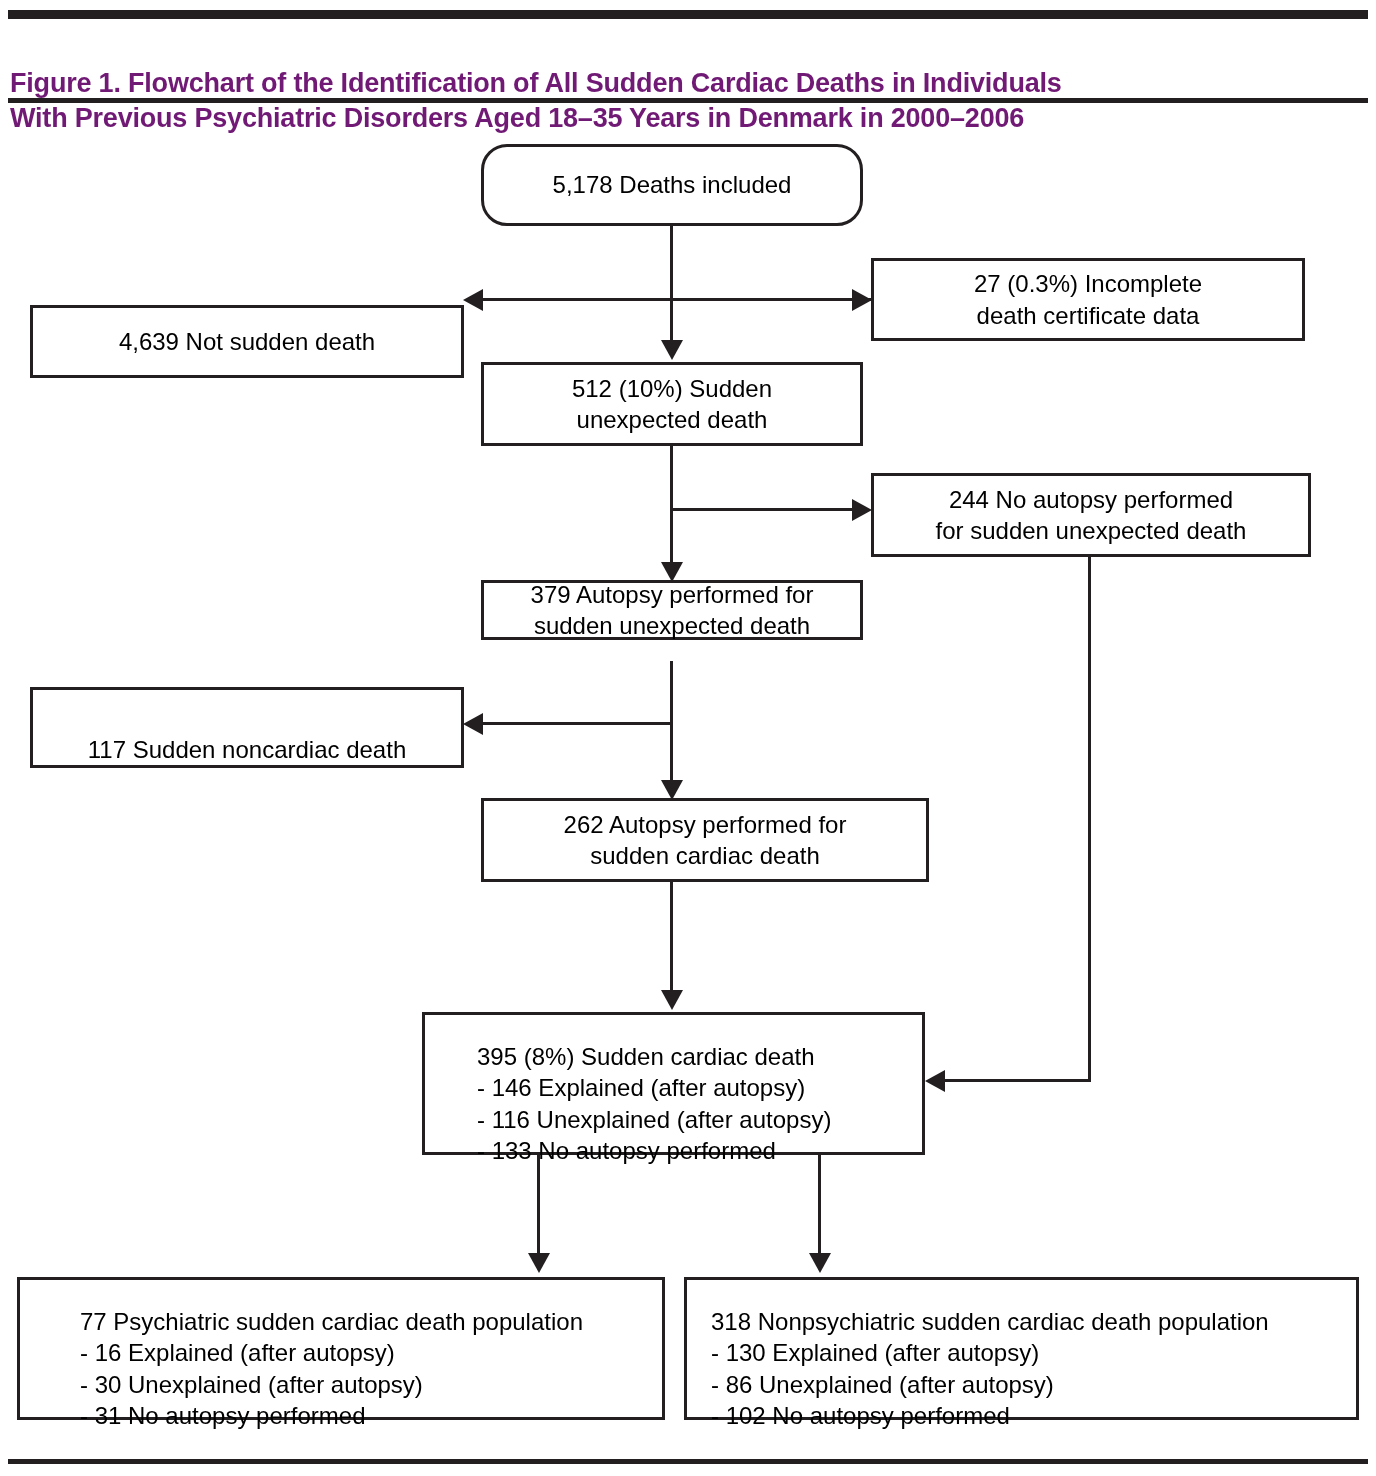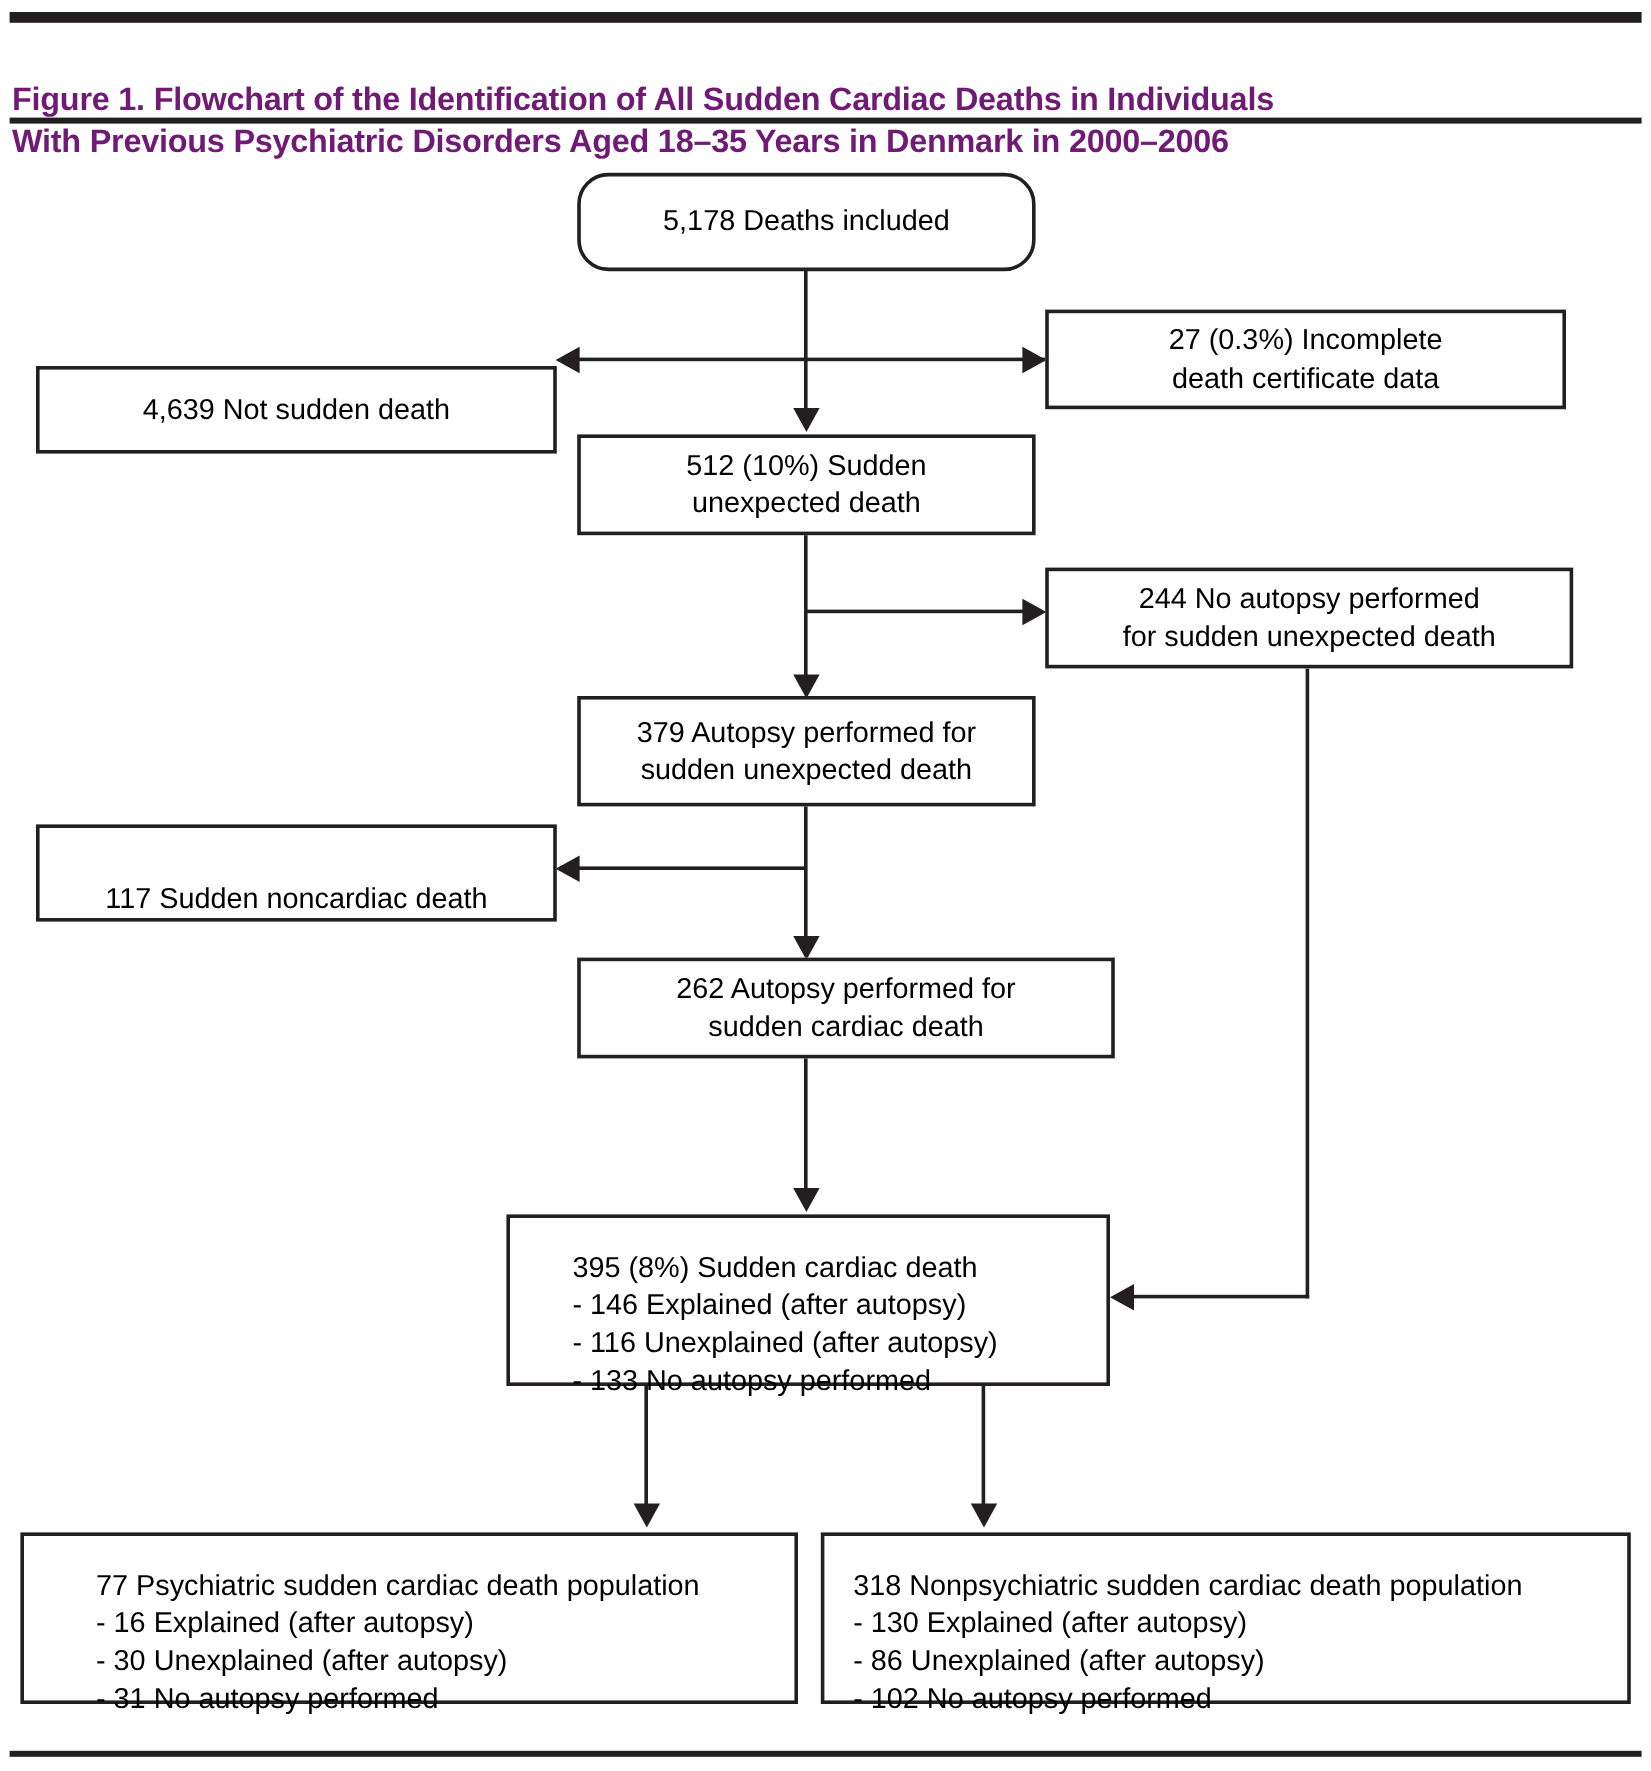--- a/index.html
+++ b/index.html
@@ -180,21 +180,21 @@
   <div class="box" style="left:481px; top:362px; width:382px; height:84px;">
     <span class="txt">512 (10%) Sudden
 unexpected death</span>
   </div>
 
   <div class="box" style="left:871px; top:473px; width:440px; height:84px;">
     <span class="txt">244 No autopsy performed
 for sudden unexpected death</span>
   </div>
 
-  <div class="box" style="left:481px; top:580px; width:382px; height:92px;">
+  <div class="box" style="left:481px; top:580px; width:382px; height:60px;">
     <span class="txt">379 Autopsy performed for
 sudden unexpected death</span>
   </div>
 
   <div class="box" style="left:30px; top:687px; width:434px; height:81px;align-items:flex-end;">
     <span class="txt">117 Sudden noncardiac death</span>
   </div>
 
   <div class="box" style="left:481px; top:798px; width:448px; height:84px;">
     <span class="txt">262 Autopsy performed for

